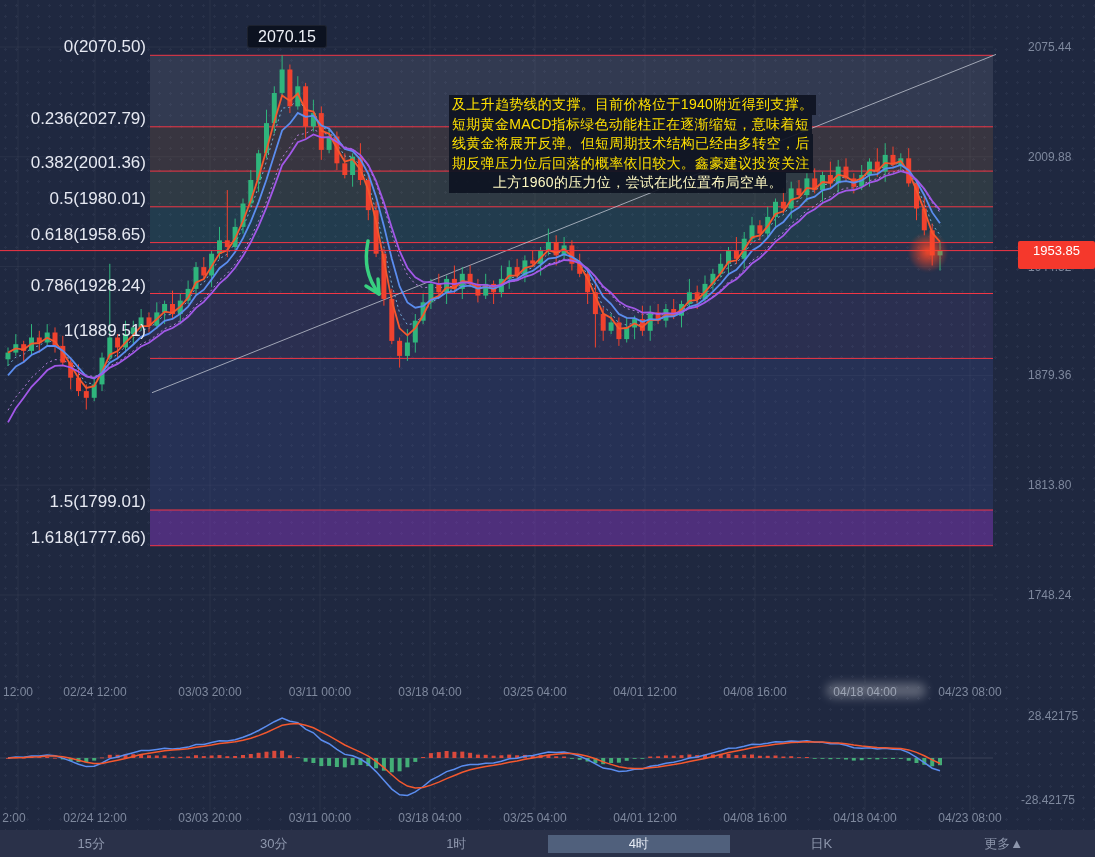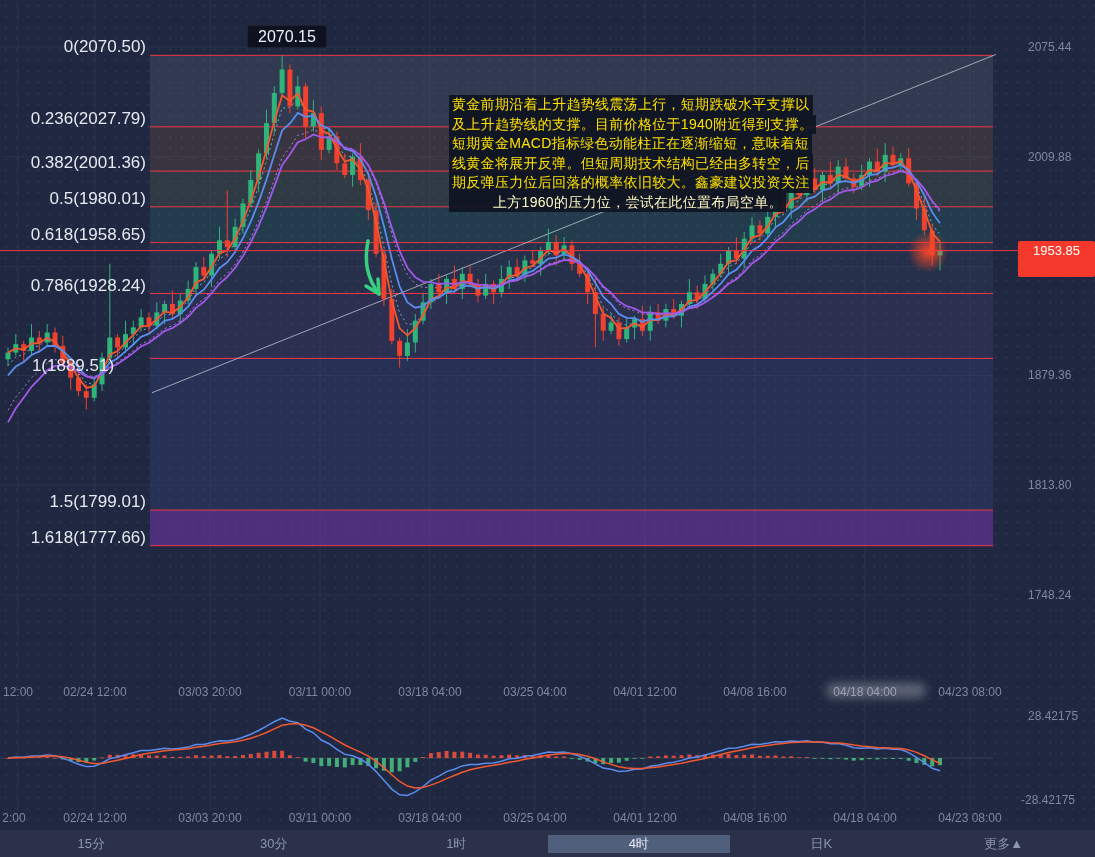--- a/index.html
+++ b/index.html
@@ -41,21 +41,21 @@
     background:rgba(14,20,34,0.92);
     font-size:14px;line-height:19.5px;padding:0 3px;letter-spacing:0.3px;
   }
   #arrow-svg{left:352px;top:236px;}
   #glow{
     position:absolute;left:908px;top:232px;width:40px;height:40px;border-radius:50%;
     background:radial-gradient(circle, rgba(255,72,40,0.95) 0%, rgba(255,72,40,0.35) 45%, rgba(255,72,40,0) 72%);
     filter:blur(1px);pointer-events:none;
   }
   #price-badge{
-    position:absolute;left:1018px;top:241px;width:77px;height:36px;
+    position:absolute;left:1018px;top:241px;width:77px;height:28px;
     color:#ffffff;font-size:13px;line-height:20px;text-align:center;border-radius:2px;
   }
   #macd-max,#macd-min{position:absolute;color:#7e889d;font-size:12px;line-height:14px;}
   #macd-max{left:1028px;top:709px;}
   #macd-min{left:1021px;top:793px;}
   #smudge{
     position:absolute;left:826px;top:683px;width:100px;height:15px;border-radius:8px;
     background:rgba(255,255,255,0.55);filter:blur(5px);opacity:0.5;pointer-events:none;
   }
   #tabbar{
@@ -356,37 +356,36 @@
       <line x1="0" y1="250.6" x2="1095" y2="250.6" stroke="#f23645" stroke-width="1"></line>
     </svg>
 
   <div id="fib-labels">
       <div class="fib-label" style="top: 39px;">0(2070.50)</div>
       <div class="fib-label" style="top: 111px;">0.236(2027.79)</div>
       <div class="fib-label" style="top: 155px;">0.382(2001.36)</div>
       <div class="fib-label" style="top: 191px;">0.5(1980.01)</div>
       <div class="fib-label" style="top: 227px;">0.618(1958.65)</div>
       <div class="fib-label" style="top: 278px;">0.786(1928.24)</div>
-      <div class="fib-label" style="top: 358px; text-align: center;">1(1889.51)</div>
+      <div class="fib-label" style="top: 323px;">1(1889.51)</div>
       <div class="fib-label" style="top: 494px;">1.5(1799.01)</div>
       <div class="fib-label" style="top: 530px;">1.618(1777.66)</div>
     </div>
   <div id="price-axis">
       <div class="price-tick" style="top: 40px;">2075.44</div>
       <div class="price-tick" style="top: 150px;">2009.88</div>
       <div class="price-tick" style="top: 260px;">1944.32</div>
       <div class="price-tick" style="top: 368px;">1879.36</div>
       <div class="price-tick" style="top: 478px;">1813.80</div>
       <div class="price-tick" style="top: 588px;">1748.24</div>
     </div>
 
   <div id="peak-label">2070.15</div>
 
   <div id="annotation">
-      <span class="anno-line" style="color: rgb(255, 225, 0);">黄金前期沿着上升趋势线震荡上行，短期跌破水平支撑以</span>
       <span class="anno-line" style="color: rgb(255, 225, 0);">及上升趋势线的支撑。目前价格位于1940附近得到支撑。</span>
       <span class="anno-line" style="color: rgb(255, 225, 0);">短期黄金MACD指标绿色动能柱正在逐渐缩短，意味着短</span>
       <span class="anno-line" style="color: rgb(255, 225, 0);">线黄金将展开反弹。但短周期技术结构已经由多转空，后</span>
       <span class="anno-line" style="color: rgb(255, 225, 0);">期反弹压力位后回落的概率依旧较大。鑫豪建议投资关注</span>
       <span class="anno-line" style="color: #fef9c3; padding-left: 44px;">上方1960的压力位，尝试在此位置布局空单。</span>
     </div>
 
   <svg id="arrow-svg" width="60" height="75">
     <path d="M16,5 C12,26 15,42 27,58" fill="none" stroke="#38d080" stroke-width="3.5" stroke-linecap="round"></path>
     <path d="M14,50 L27,58 L26,43" fill="none" stroke="#38d080" stroke-width="3.5" stroke-linecap="round" stroke-linejoin="round"></path>

